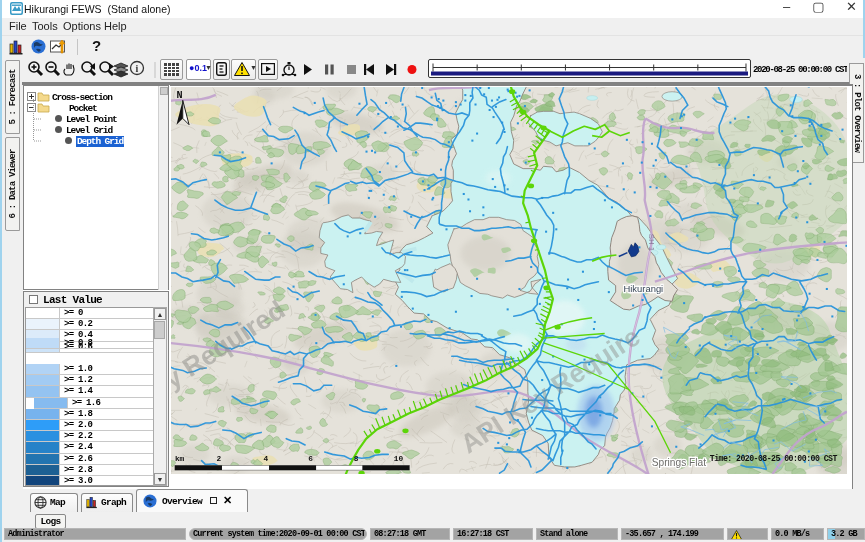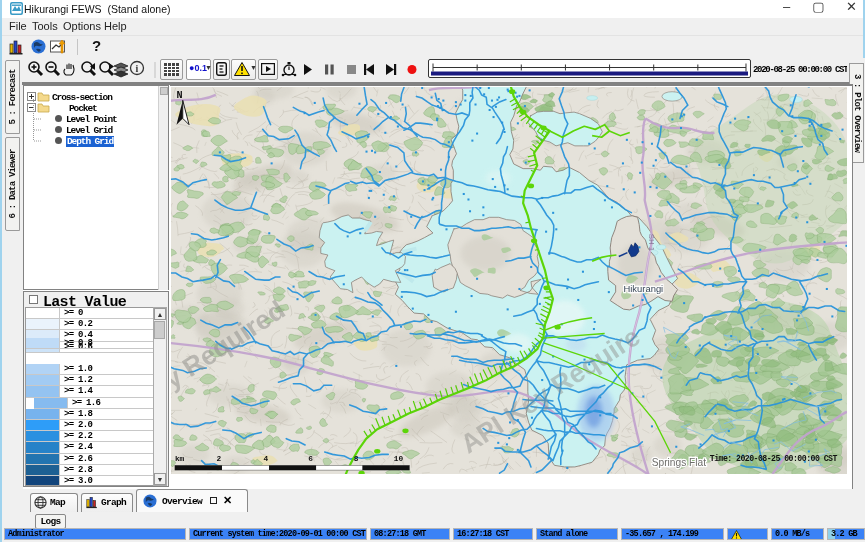--- a/index.html
+++ b/index.html
@@ -31,39 +31,39 @@
   letter-spacing:-0.8px; white-space:nowrap; text-align:center; height:15px; line-height:15px; transform-origin:0 0; }
 
 #treewrap { position:absolute; left:21px; top:84px; width:146px; height:206px; background:#fff; border:1px solid #828282; border-top:2px solid #828282;}
 #tree { position:absolute; left:1px; top:1px; width:112px; height:200px; font-family:"Liberation Mono", monospace; font-weight:bold; font-size:9.5px; letter-spacing:-1.1px; color:#000; }
 .trow { position:absolute; height:11px; line-height:11px; white-space:nowrap; }
 .vsb { position:absolute; right:0; top:0; width:10px; background:#f0f0f0; border-left:1px solid #d0d0d0; }
 .sbthumb { position:absolute; left:1px; width:8px; background:#cdcdcd; border:1px solid #a8a8a8; }
 
 #legwrap { position:absolute; left:21px; top:291px; width:146px; height:196px; background:#f0f0f0; border:1px solid #828282; }
 #legchk { position:absolute; left:5px; top:3px; width:9px; height:9px; background:#fff; border:1px solid #777; }
-#leglab { position:absolute; left:19px; top:2px; font-family:"Liberation Mono", monospace; font-weight:bold; font-size:15px; letter-spacing:-0.7px; }
+#leglab { position:absolute; left:19px; top:2px; font-family:"Liberation Mono", monospace; font-weight:bold; font-size:11px; letter-spacing:-0.7px; }
 #legtbl { position:absolute; left:1px; top:15px; width:130px; height:179px; background:#fff; border:1px solid #999; overflow:hidden; }
 .lrow { position:absolute; left:0; width:100%; height:11.2px; border-bottom:1px solid #c8c8c8; }
 .lsw { position:absolute; left:0; top:0; width:34px; height:10.2px; border-right:1px solid #c8c8c8; }
 .ltx { position:absolute; left:38px; top:0; font-family:"Liberation Mono", monospace; font-weight:bold; font-size:9px; letter-spacing:-0.7px; line-height:11px; }
 #legsb { position:absolute; right:1px; top:15px; width:14px; height:179px; background:#f0f0f0; border:1px solid #aaa; }
 .sbbtn { position:absolute; left:0; width:12px; height:12px; background:#f0f0f0; border:1px solid #999; font-size:7px; text-align:center; line-height:11px; color:#333; }
 
 #mappane { position:absolute; left:168px; top:84px; width:683px; height:405px; background:#fff; border-top:2px solid #828282; border-right:1px solid #828282; }
 #mapsvg { position:absolute; left:1px; top:1px; width:676px; height:387px; }
 
 #btabs { position:absolute; left:0px; top:489px; width:865px; height:39px; background:#f0f0f0; }
 .btab { position:absolute; background:linear-gradient(#fdfdfd,#eee); border:1px solid #8a8a8a; border-bottom:none; border-radius:3px 3px 0 0;
   font-family:"Liberation Mono", monospace; font-weight:bold; font-size:9.5px; letter-spacing:-0.7px; color:#000; }
 #blogs { position:absolute; left:33px; top:514px; width:31px; height:15px; background:#f4f4f2; border:1px solid #888; border-radius:2px;
   font-family:"Liberation Mono", monospace; font-weight:bold; font-size:9.5px; letter-spacing:-0.7px; text-align:center; line-height:13px;}
 
 #status { position:absolute; left:0; top:528px; width:865px; height:14px; background:#f0f0f0; font-family:"Liberation Mono", monospace; font-weight:bold; font-size:8.5px; letter-spacing:-0.8px; color:#000; }
-.spanel { position:absolute; top:0px; height:12px; border:1px solid #b6b6b6; background:#3b82f6; line-height:11px; padding-left:3px; white-space:nowrap; overflow:hidden;}
+.spanel { position:absolute; top:0px; height:12px; border:1px solid #b6b6b6; background:#a3a3a3; line-height:11px; padding-left:3px; white-space:nowrap; overflow:hidden;}
 
 .ticon { position:absolute; }
 .tbtn { position:absolute; border:1px solid #9a9a9a; border-radius:2px; background:linear-gradient(#fcfcfc,#ececec); }
 </style>
 </head>
 <body>
 <div id="win">
 
 <div id="title">
   <svg id="appico" viewBox="0 0 13 13">
@@ -260,21 +260,21 @@
           </svg><svg width="13" height="11" style="vertical-align:-2px;margin-left:1px;">
             <path d="M1,3 L1,10 L12,10 L12,4 L6,4 L5,2 L1,2 Z" fill="#f4d98c" stroke="#c8a84b" stroke-width="0.8"></path>
           </svg><span style="margin-left:19px;">Pocket</span>
     </div>
     <div class="trow" style="left:30px;top:27px;">
       <span style="display:inline-block;width:7px;height:7px;border-radius:50%;background:#555;margin-right:4px;"></span>Level Point
     </div>
     <div class="trow" style="left:30px;top:38px;">
       <span style="display:inline-block;width:7px;height:7px;border-radius:50%;background:#555;margin-right:4px;"></span>Level Grid
     </div>
-    <div class="trow" style="left:30px;top:49px;">
+    <div class="trow" style="left:40px;top:49px;">
       <span style="display:inline-block;width:7px;height:7px;border-radius:50%;background:#555;margin-right:4px;"></span><span style="background:#1b62d2;color:#fff;padding:0 1px;">Depth Grid</span>
     </div>
     <svg style="position:absolute;left:8px;top:8px;" width="16" height="48">
       <g stroke="#999" stroke-dasharray="1,1">
             <line x1="0.5" y1="4" x2="0.5" y2="46"></line>
             <line x1="1" y1="24" x2="8" y2="24"></line>
             <line x1="1" y1="35" x2="8" y2="35"></line>
             <line x1="1" y1="46" x2="8" y2="46"></line>
           </g>
     </svg>
@@ -1443,21 +1443,21 @@
         </svg>
     <span style="position:absolute;left:25px;top:6px;">Overview</span>
     <span style="position:absolute;left:73px;top:7px;width:7px;height:7px;border:1.3px solid #222;"></span>
     <span style="position:absolute;left:86px;top:4px;font-family:'Liberation Sans';font-size:11px;font-weight:bold;">✕</span>
   </div>
 </div>
 <div id="blogs">Logs</div>
 
 <div id="status">
   <div class="spanel" style="left:2px;width:182px;">Administrator</div>
-  <div class="spanel" style="left:187px;width:178px;">Current system time:2020-09-01 00:00 CST</div>
+  <div class="spanel" style="left:187px;width:178px;border-radius:6px;">Current system time:2020-09-01 00:00 CST</div>
   <div class="spanel" style="left:368px;width:80px;">08:27:18 GMT</div>
   <div class="spanel" style="left:451px;width:80px;">16:27:18 CST</div>
   <div class="spanel" style="left:534px;width:82px;">Stand alone</div>
   <div class="spanel" style="left:619px;width:103px;">-35.657 , 174.199</div>
   <div class="spanel" style="left:725px;width:41px;">
     <svg width="11" height="10" viewBox="0 0 16 14" style="margin-top:0.5px;">
           <path d="M8,0.5 L15.5,13.5 L0.5,13.5 Z" fill="#ffe000" stroke="#111" stroke-width="1"></path>
           <rect x="7.2" y="4" width="1.6" height="5" fill="#111"></rect>
           <rect x="7.2" y="10.5" width="1.6" height="1.6" fill="#111"></rect>
         </svg>

